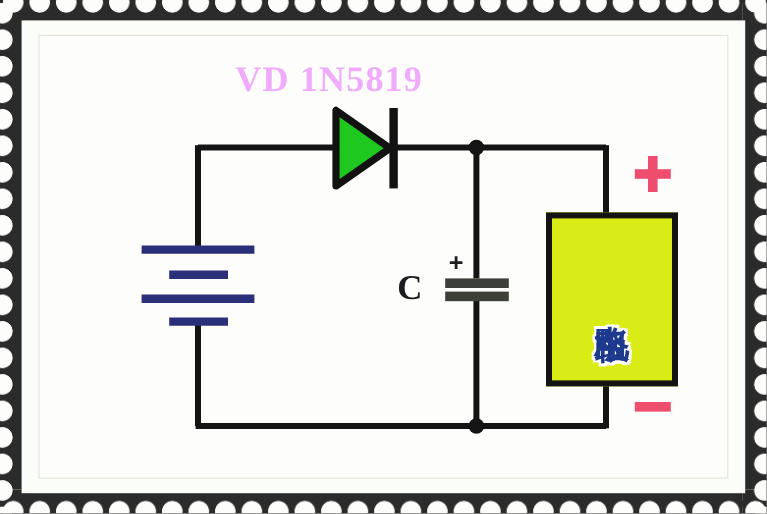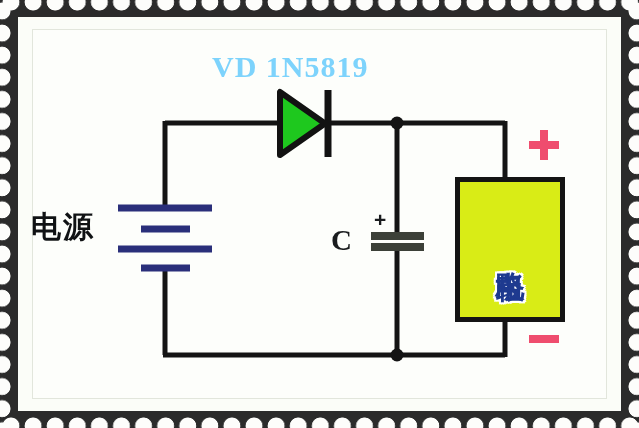--- a/index.html
+++ b/index.html
@@ -93,27 +93,27 @@
     height: 428px;
   }
 
   
   .lbl {
     position: absolute;
     white-space: nowrap;
     line-height: 1;
   }
   #diode-label {
-    left: 212px;
+    left: 196px;
     top: 52px;
     font-family: "Liberation Serif", serif;
     font-weight: bold;
     font-size: 30px;
     letter-spacing: 1px;
-    color: #7dd3fc;
+    color: #f0abfc;
   }
   #source-label {
     left: 31px;
     top: 212px;
     font-family: "DejaVu Sans", sans-serif;
     font-weight: bold;
     font-size: 30px;
     letter-spacing: 2px;
     color: #101214;
   }
@@ -239,21 +239,20 @@
     </g>
 
     <g>
       <rect x="371" y="232" width="53" height="8" fill="#3c4038"></rect>
       <rect x="371" y="243" width="53" height="8" fill="#3c4038"></rect>
     </g>
   </svg>
 
   <div class="lbl" id="diode-label">VD  1N5819</div>
 
-  <div class="lbl" id="source-label">电源</div>
 
   <div class="lbl" id="cap-label">C</div>
 
   <div class="lbl" id="cap-plus">+</div>
 
   <div id="board-box">
     <span id="board-text">电路板</span>
   </div>
 
   <div id="board-plus"></div>

